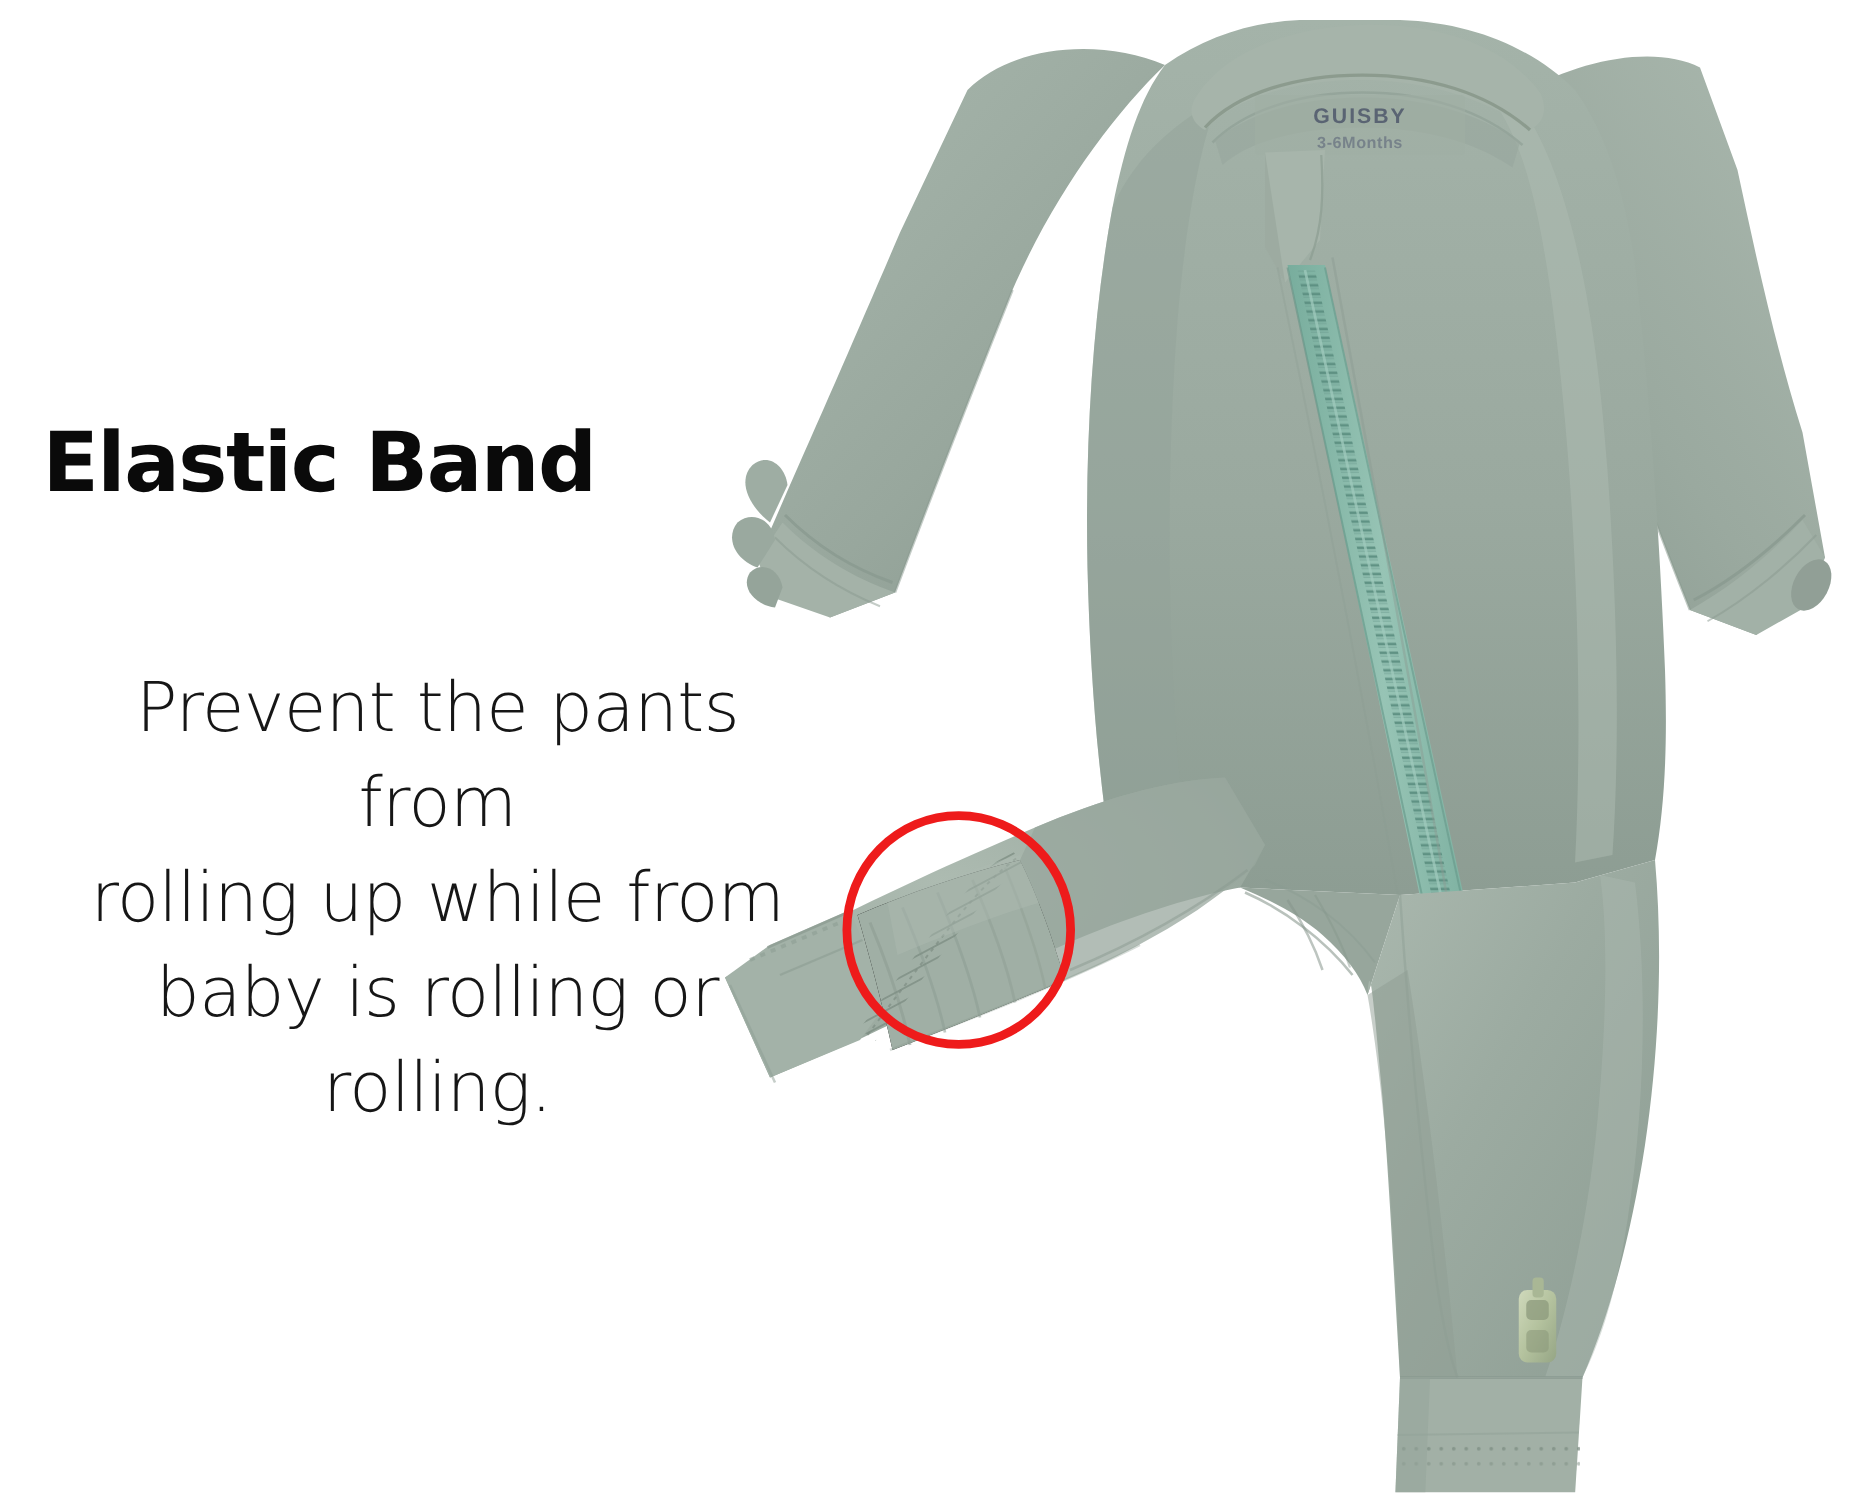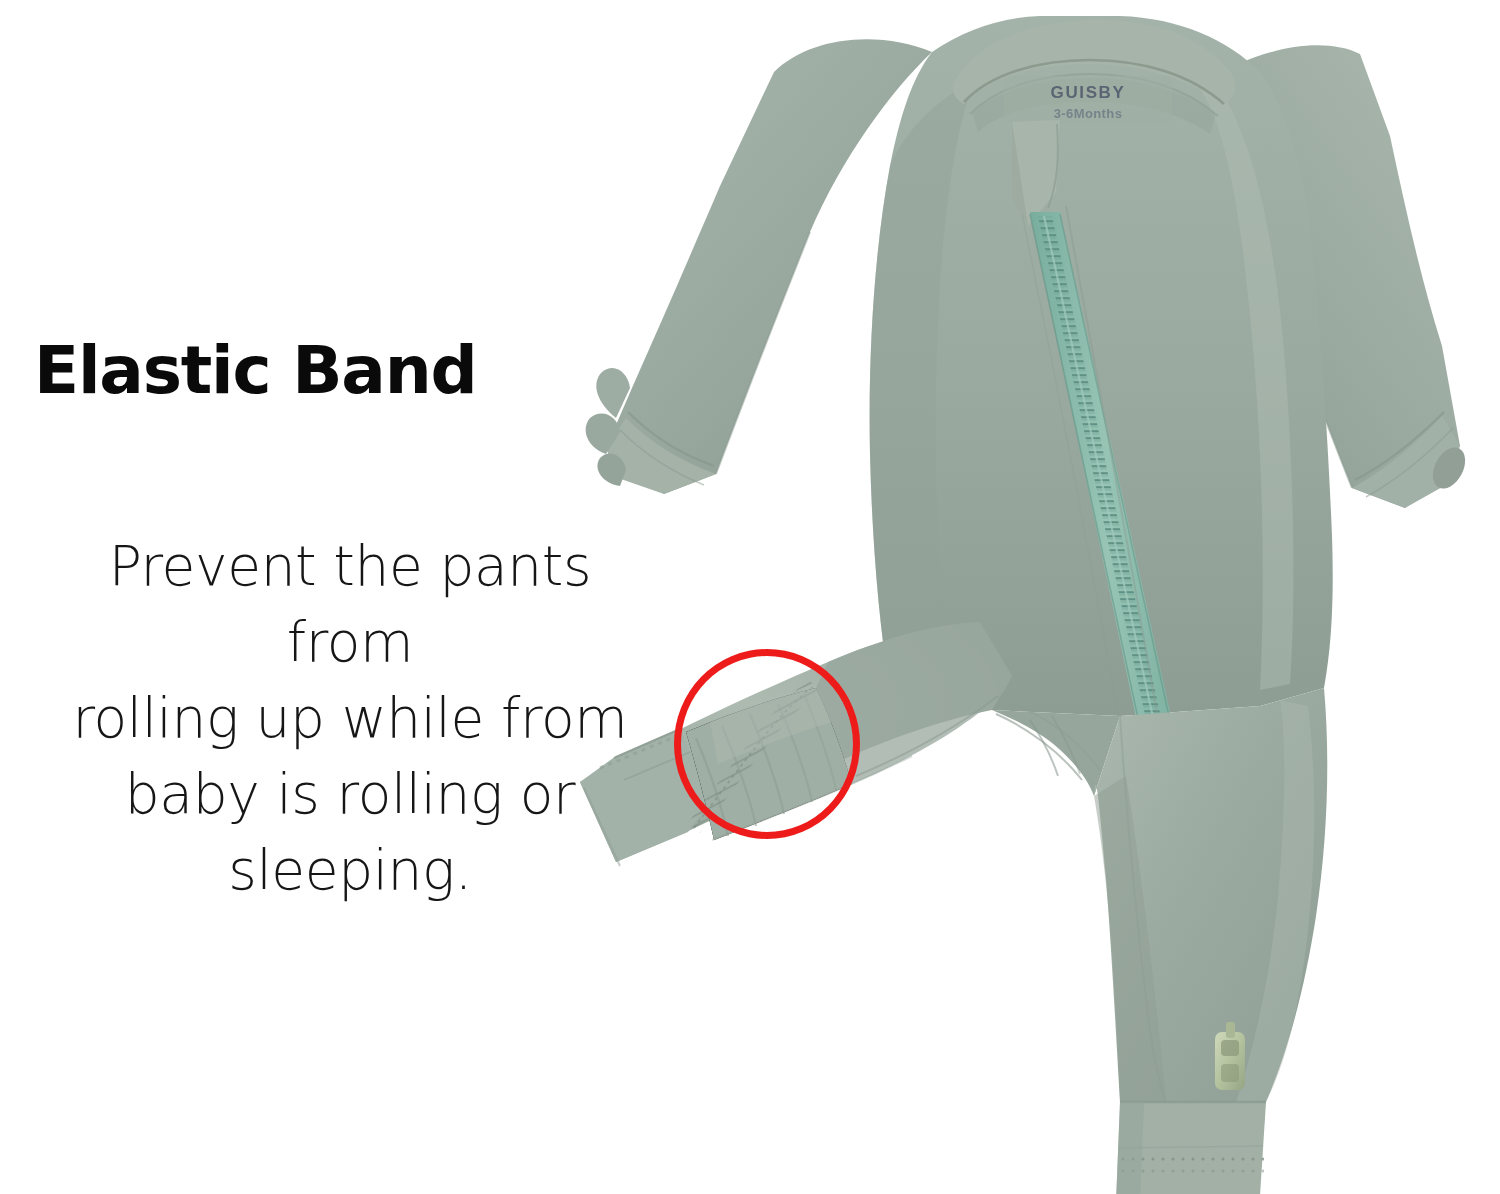--- a/index.html
+++ b/index.html
@@ -80,21 +80,21 @@
 <div id="page">
 
   <div id="text-col">
 
     <div id="headline">Elastic Band</div>
 
     <div id="bodycopy">
       <div>Prevent the pants from</div>
       <div>rolling up while from</div>
       <div>baby is rolling or</div>
-      <div>sleeping.</div>
+      <div>rolling.</div>
     </div>
 
   </div>
 
   <div id="photo">
     <svg width="940" height="1194" viewBox="0 0 940 1194">
       <defs>
         <linearGradient id="gFab" x1="0" y1="0" x2="1" y2="1">
           <stop offset="0%" stop-color="#aab8ae"></stop>
           <stop offset="42%" stop-color="#9caba1"></stop>

